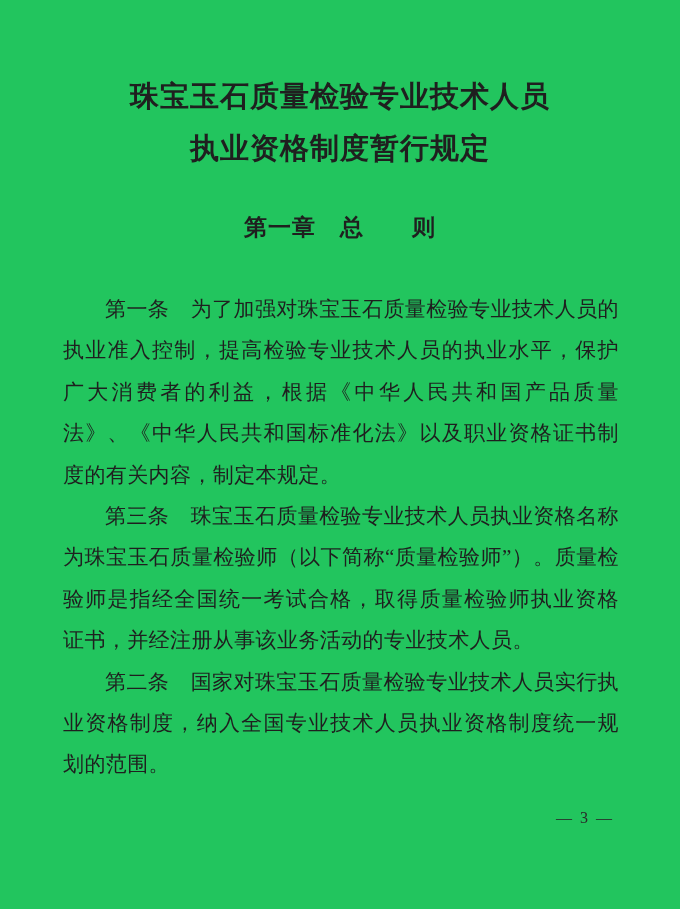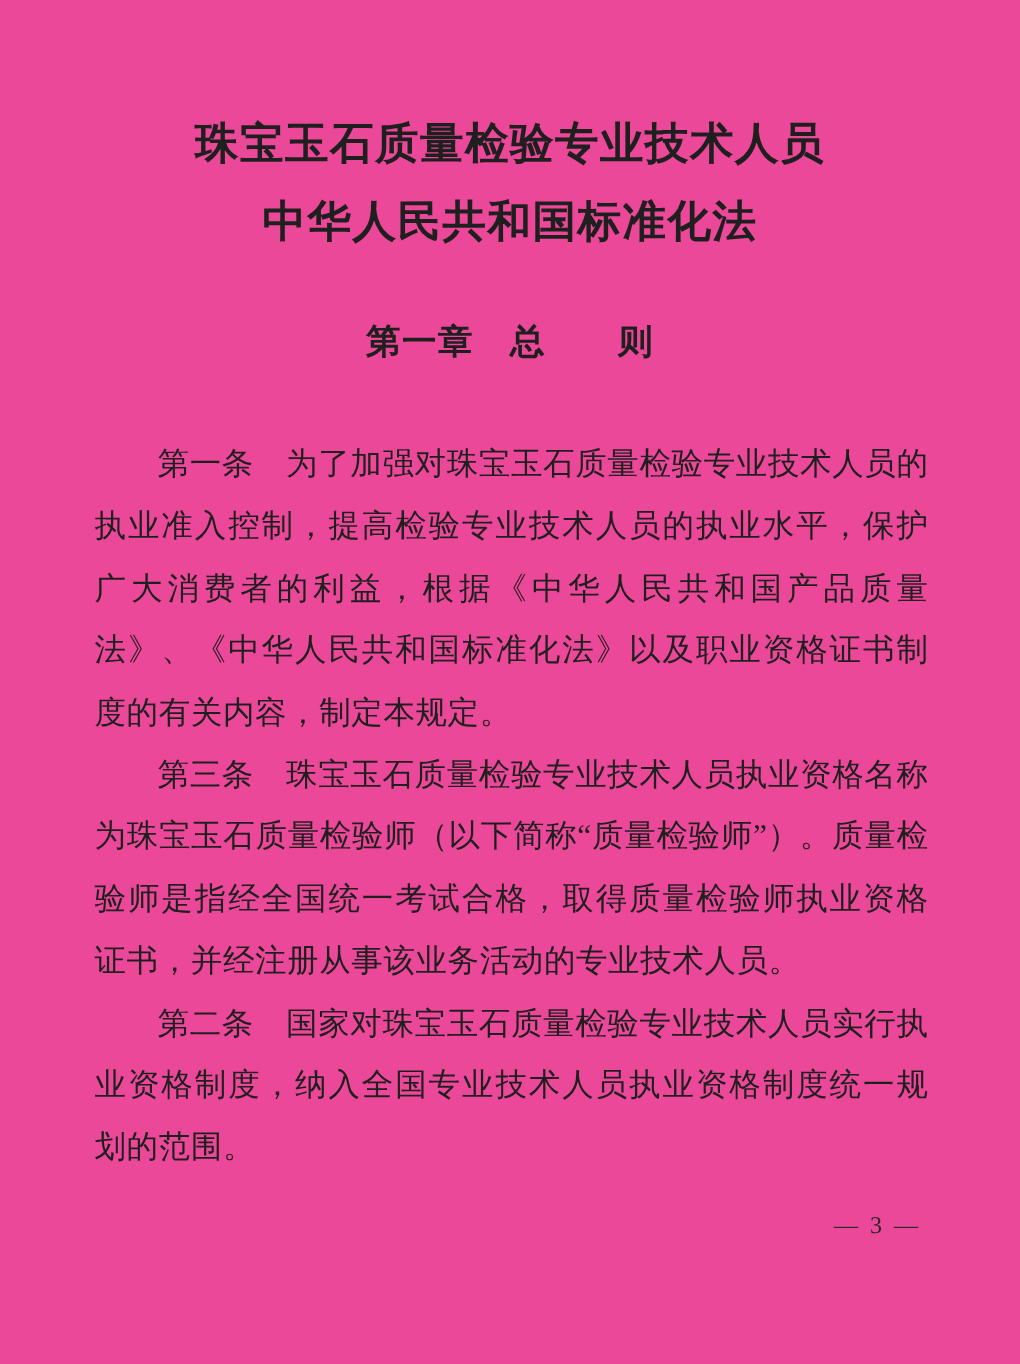--- a/index.html
+++ b/index.html
@@ -11,21 +11,21 @@
     height: 909px;
     background: #ffffff;
     position: relative;
     overflow: hidden;
     font-family: "Liberation Serif", "DejaVu Serif", serif;
     color: #1f1f1f;
   }
   .page {
     position: absolute;
     inset: 0;
-    background: #ec4899;
+    background: #22c55e;
   }
   .doc-title {
     position: absolute;
     top: 70px;
     left: 0;
     width: 680px;
     text-align: center;
     font-size: 29px;
     font-weight: 700;
     line-height: 52px;
@@ -71,21 +71,21 @@
     color: #2a2a2a;
   }
 </style>
 </head>
 <body>
 
 <div class="page">
 
   <h1 class="doc-title">
     <span class="title-line">珠宝玉石质量检验专业技术人员</span>
-    <span class="title-line">中华人民共和国标准化法</span>
+    <span class="title-line">执业资格制度暂行规定</span>
   </h1>
 
   <h2 class="chapter-heading">第一章　总　　则</h2>
 
   <div class="body-text">
     <p>第一条　为了加强对珠宝玉石质量检验专业技术人员的执业准入控制，提高检验专业技术人员的执业水平，保护广大消费者的利益，根据《中华人民共和国产品质量法》、《中华人民共和国标准化法》以及职业资格证书制度的有关内容，制定本规定。</p>
     <p>第三条　珠宝玉石质量检验专业技术人员执业资格名称为珠宝玉石质量检验师（以下简称“质量检验师”）。质量检验师是指经全国统一考试合格，取得质量检验师执业资格证书，并经注册从事该业务活动的专业技术人员。</p>
     <p>第二条　国家对珠宝玉石质量检验专业技术人员实行执业资格制度，纳入全国专业技术人员执业资格制度统一规划的范围。</p>
   </div>
 

